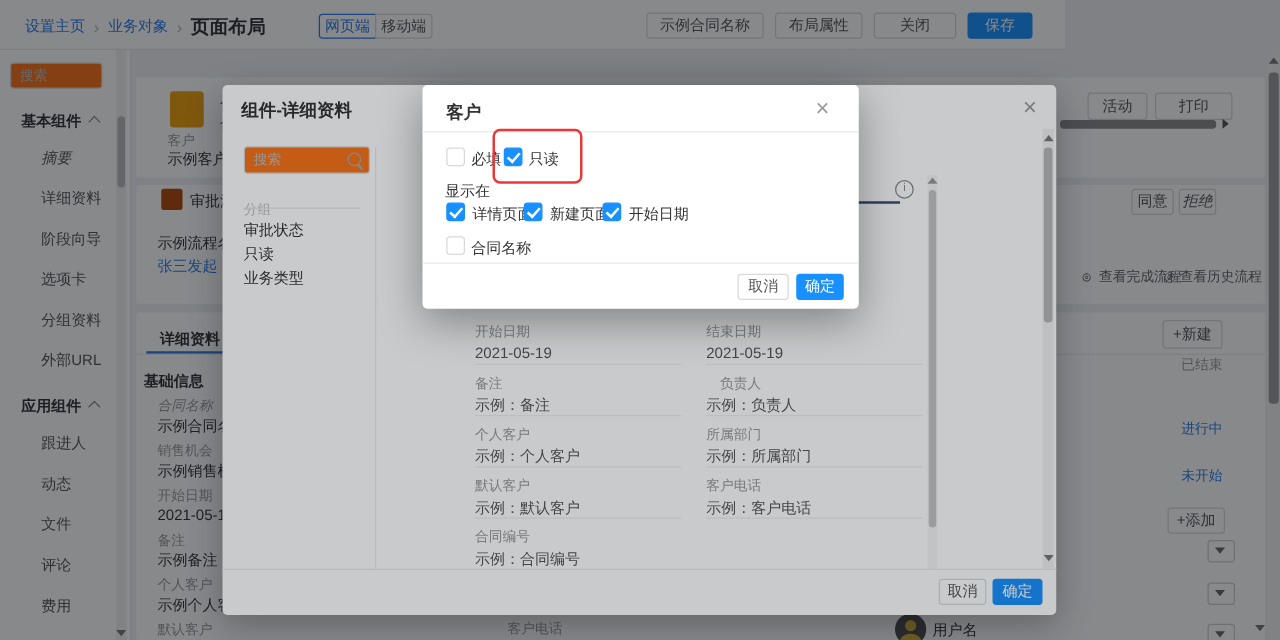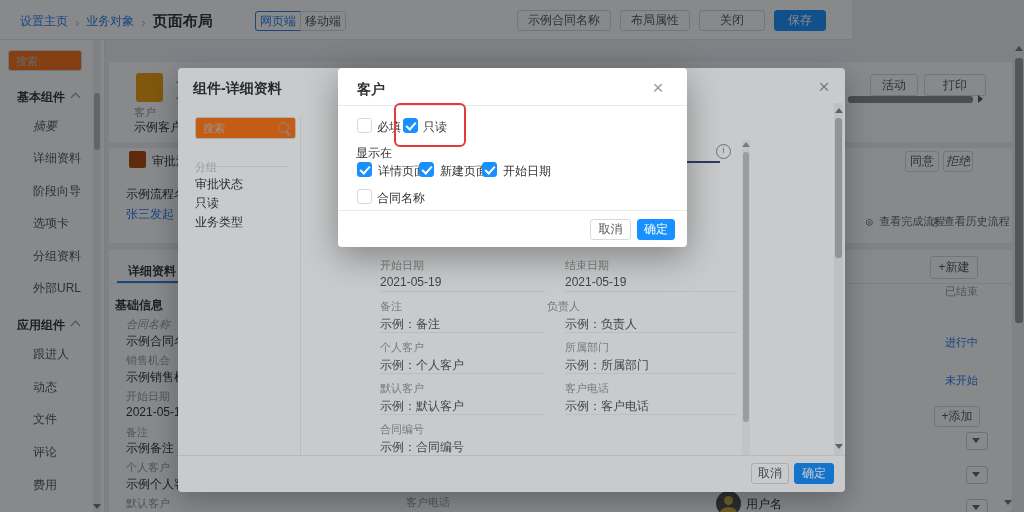--- a/index.html
+++ b/index.html
@@ -202,21 +202,21 @@
     <div class="hline" style="left:202px;top:305px;width:165px;"></div>
     <div class="abs t11 g9 nowrap" style="left:202px;top:313px;">默认客户</div>
     <div class="abs t12 g5 nowrap" style="left:202px;top:330px;">示例：默认客户</div>
     <div class="hline" style="left:202px;top:346px;width:165px;"></div>
     <div class="abs t11 g9 nowrap" style="left:202px;top:354px;">合同编号</div>
     <div class="abs t12 g5 nowrap" style="left:202px;top:371px;">示例：合同编号</div>
 
     <div class="abs t11 g9 nowrap" style="left:387px;top:190px;">结束日期</div>
     <div class="abs t12 g5 nowrap" style="left:387px;top:207px;">2021-05-19</div>
     <div class="hline" style="left:387px;top:223px;width:173px;"></div>
-    <div class="abs t11 g9 nowrap" style="left:369px;top:231px;text-align:right;">负责人</div>
+    <div class="abs t11 g9 nowrap" style="left:398px;top:231px;text-align:right;">负责人</div>
     <div class="abs t12 g5 nowrap" style="left:387px;top:248px;">示例：负责人</div>
     <div class="hline" style="left:387px;top:264px;width:173px;"></div>
     <div class="abs t11 g9 nowrap" style="left:387px;top:272px;">所属部门</div>
     <div class="abs t12 g5 nowrap" style="left:387px;top:289px;">示例：所属部门</div>
     <div class="hline" style="left:387px;top:305px;width:173px;"></div>
     <div class="abs t11 g9 nowrap" style="left:387px;top:313px;">客户电话</div>
     <div class="abs t12 g5 nowrap" style="left:387px;top:330px;">示例：客户电话</div>
     <div class="hline" style="left:387px;top:346px;width:173px;"></div>
 
     <div class="scroll-track" style="left:564px;top:72px;width:8px;height:315px;background:#f6f6f6;"></div>

